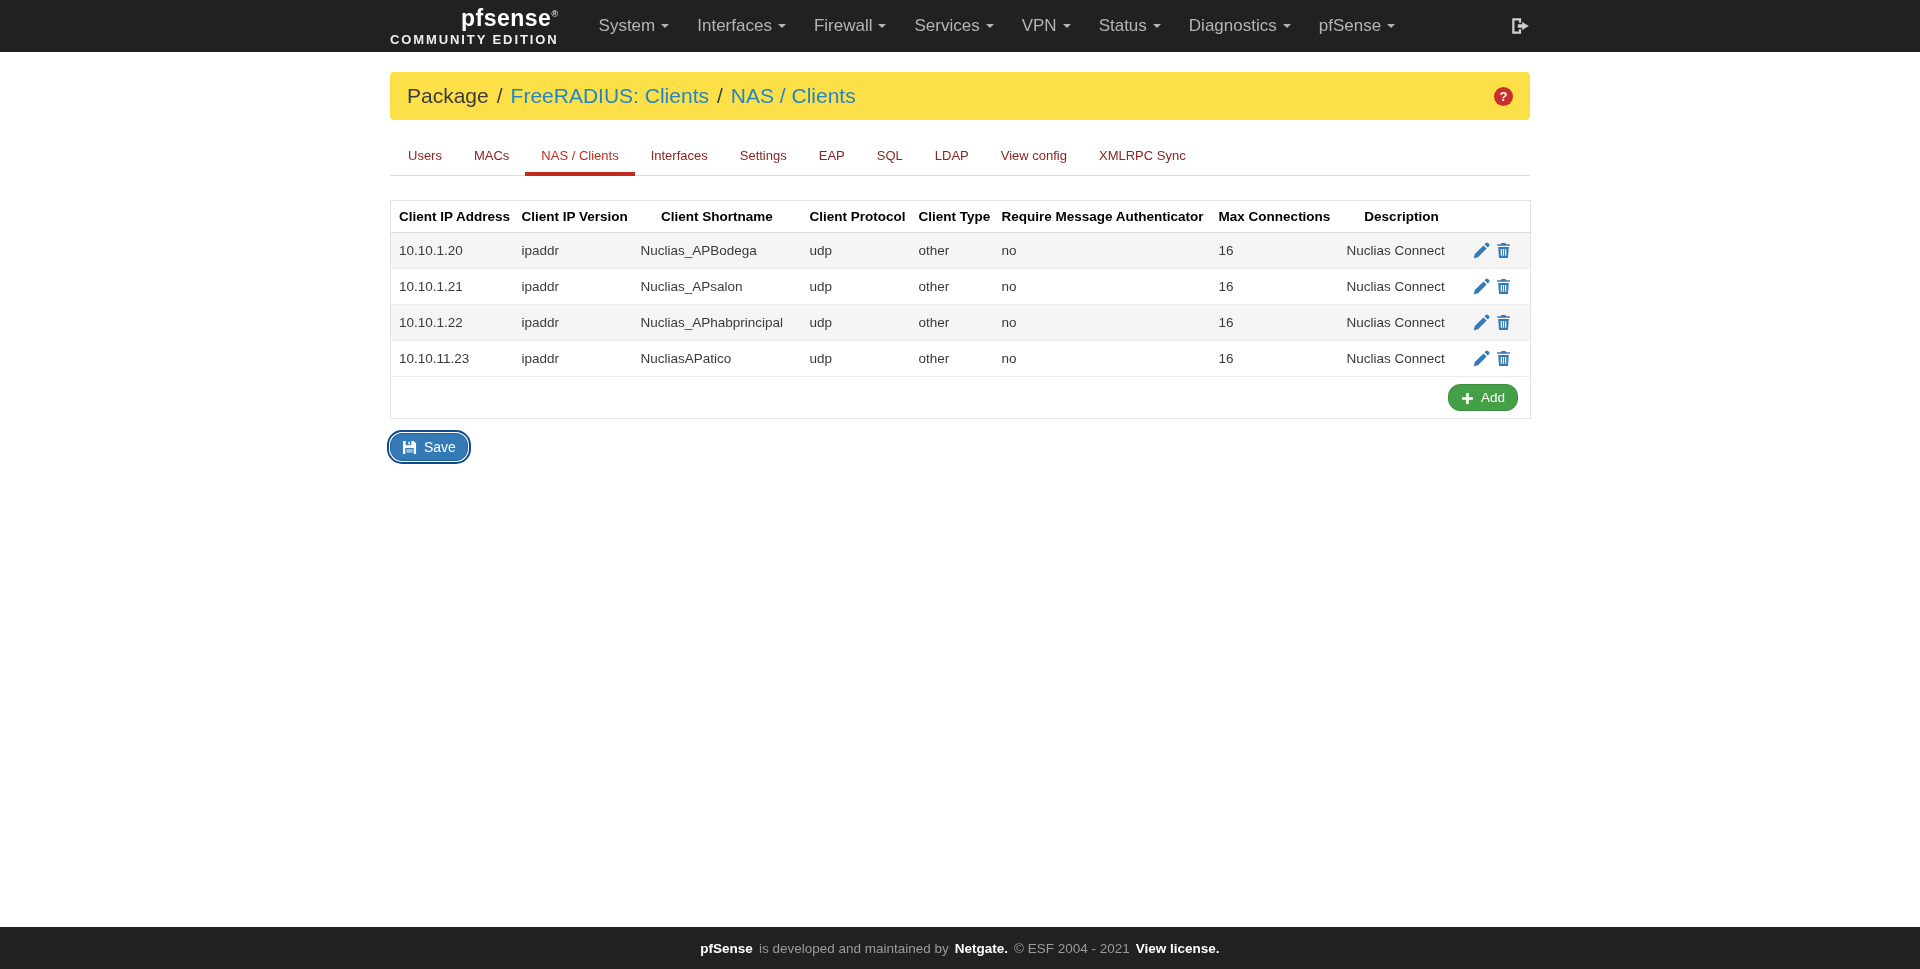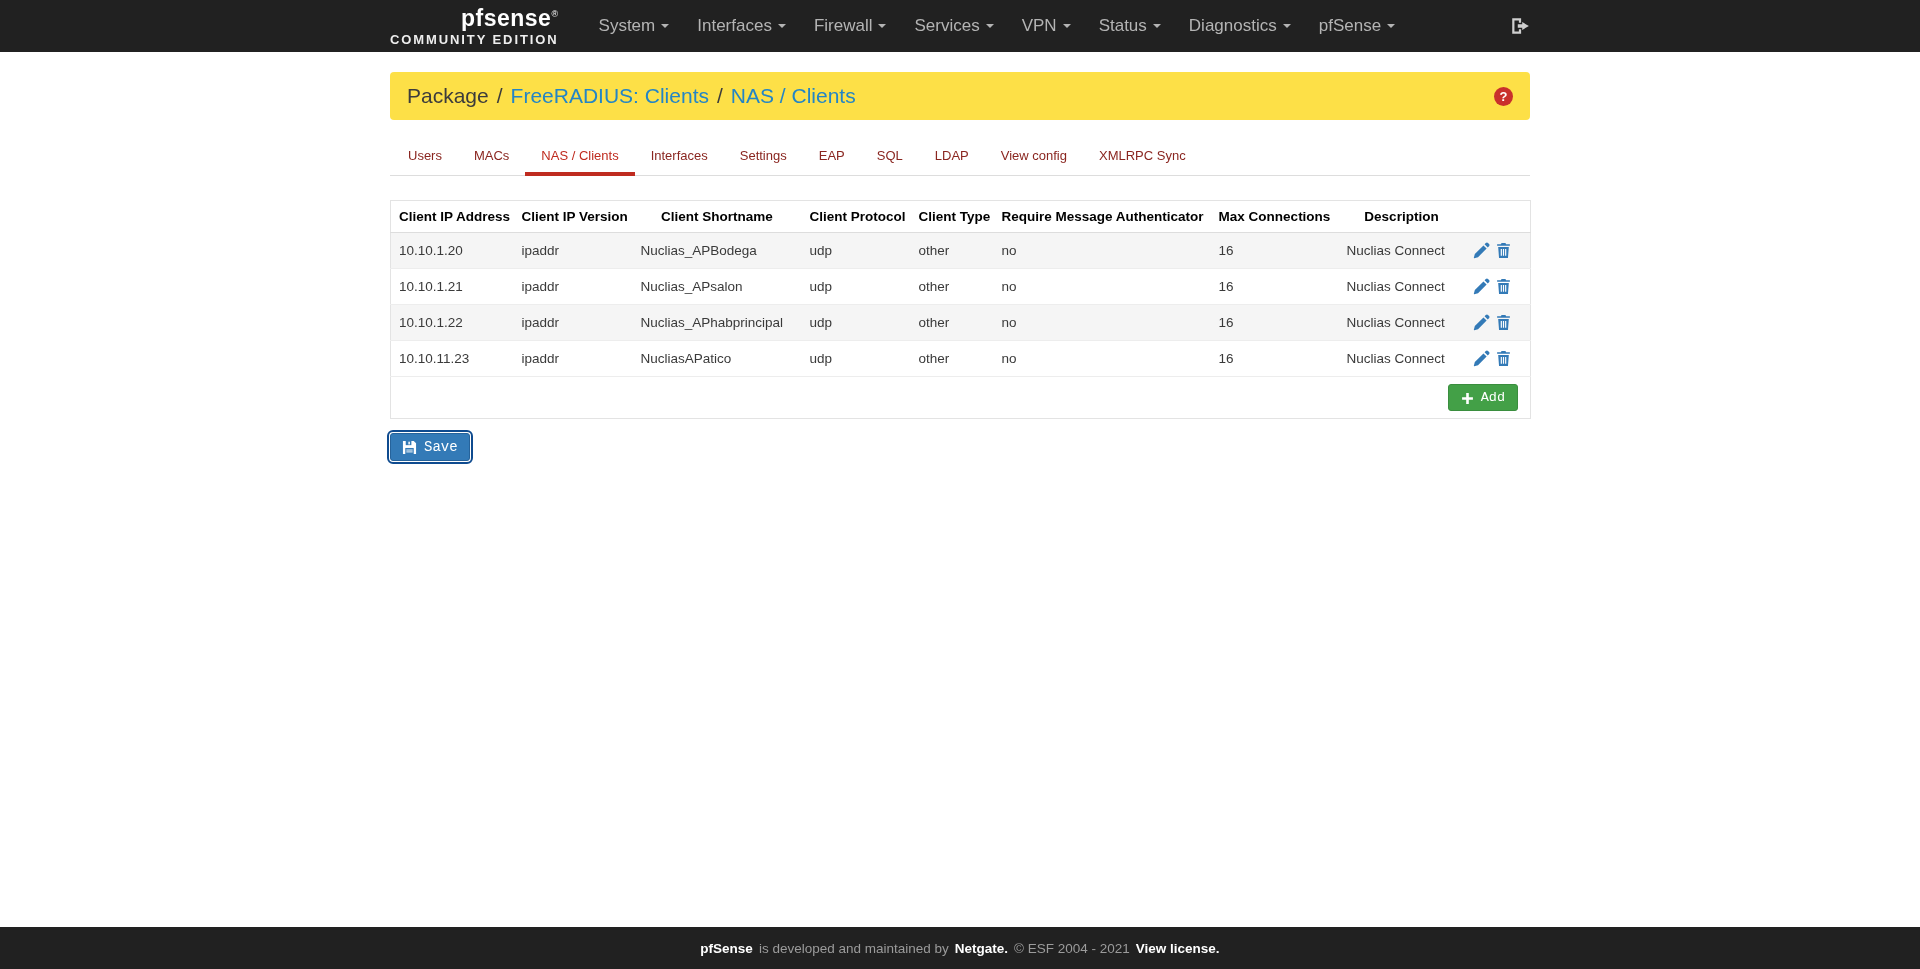--- a/index.html
+++ b/index.html
@@ -73,22 +73,22 @@
     padding: 9px 8px; color: #3a3a3a; border-top: 1px solid #ededed;
     white-space: nowrap; overflow: hidden;
   }
   .clients-table tbody tr:nth-child(odd) { background: #f5f5f5; }
   .clients-table tfoot td { padding: 7px 12px; border-top: 1px solid #ededed; text-align: right; }
   .row-actions { display: flex; align-items: center; gap: 5px; }
   .icon-btn { display: inline-flex; cursor: pointer; }
 
   
   .btn {
-    display: inline-flex; align-items: flex-end; gap: 7px; border-radius: 3px;
-    color: #fff; cursor: pointer; font-family: Liberation Mono, monospace;
+    display: inline-flex; align-items: flex-end; gap: 7px; border-radius: 12px;
+    color: #fff; cursor: pointer; font-family: Liberation Sans, sans-serif;
   }
   .btn-add {
     background: #43a047; border: 1px solid #3a8e3e;
     font-size: 13.5px; padding: 5px 12px;
   }
   .btn-save {
     background: #337ab7; border: 1px solid #26639b;
     font-size: 14px; padding: 5px 11px; margin-top: 14px;
     outline: 2px solid #0f4b8f; outline-offset: 1px;
   }

